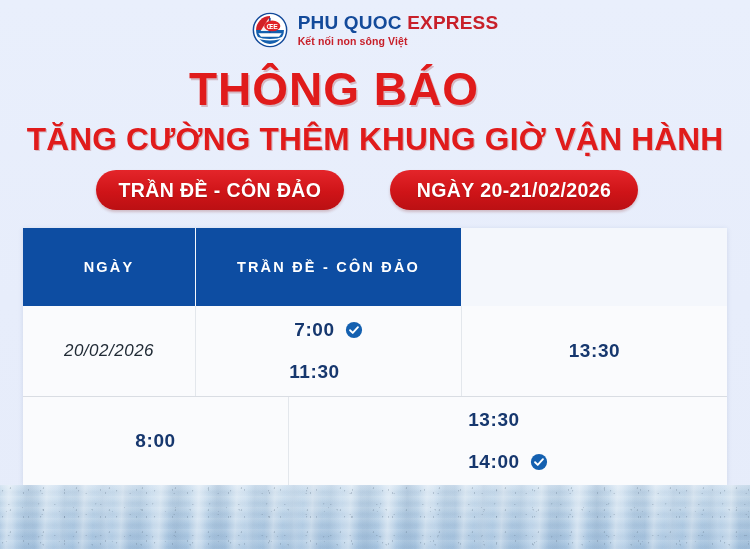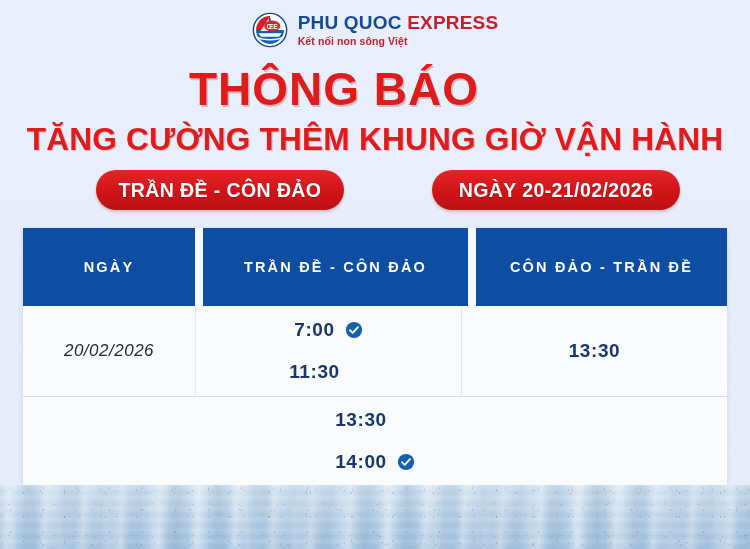--- a/index.html
+++ b/index.html
@@ -139,21 +139,21 @@
     align-items: center;
     justify-content: center;
     color: #ffffff;
     font-size: 19.5px;
     font-weight: bold;
     letter-spacing: .4px;
     text-shadow: 0 1px 1px rgba(110,0,0,0.35);
     white-space: nowrap;
   }
   .pill-left  { left: 96px;  width: 248px; }
-  .pill-right { left: 432px; width: 248px; }
+  .pill-right { left: 390px; width: 248px; }
 
   .boat {
     position: absolute;
     left: 322px;
     top: 160px;
     width: 108px;
     height: 60px;
   }
 
   
@@ -162,21 +162,21 @@
     left: 23px;
     top: 228px;
     width: 704px;
     background: #ffffff;
     box-shadow: 0 1px 5px rgba(40,70,120,0.13);
   }
   .thead {
     display: flex;
     height: 78px;
     background: #f4f7fc;
-    gap: 8px;
+    gap: 1px;
   }
   .th {
     background: #0d4da2;
     display: flex;
     align-items: center;
     justify-content: center;
     color: #ffffff;
     font-size: 14.5px;
     font-weight: bold;
     letter-spacing: 2.2px;
@@ -289,21 +289,20 @@
     </svg>
 
     <div class="pill pill-right">NGÀY 20-21/02/2026</div>
   </div>
 
   <div class="table">
 
     <div class="thead">
       <div class="th col-1">NGÀY</div>
       <div class="th col-2">TRẦN ĐỀ - CÔN ĐẢO</div>
-      <div class="th col-3">CÔN ĐẢO - TRẦN ĐỀ</div>
     </div>
 
     <div class="tr">
       <div class="td col-1">
         <span class="date-cell">20/02/2026</span>
       </div>
       <div class="td col-2">
         <div class="time-stack">
           <div class="time-line">
             <span class="time-text">7:00</span>
@@ -324,20 +323,27 @@
       <div class="td col-3">
         <div class="time-stack">
           <div class="time-line">
             <span class="time-text">13:30</span>
           </div>
         </div>
       </div>
     </div>
 
     <div class="tr last">
+      <div class="td col-2">
+        <div class="time-stack">
+          <div class="time-line">
+            <span class="time-text">8:00</span>
+          </div>
+        </div>
+      </div>
       <div class="td col-3">
         <div class="time-stack">
           <div class="time-line">
             <span class="time-text">13:30</span>
             <svg class="check hidden" viewBox="0 0 20 20">
               <circle cx="10" cy="10" r="9" fill="#1460b0"></circle>
               <path d="M5.6 10.3 L8.6 13.2 L14.4 6.9" stroke="#ffffff" stroke-width="2.1" fill="none" stroke-linecap="round" stroke-linejoin="round"></path>
             </svg>
           </div>
           <div class="time-line">

